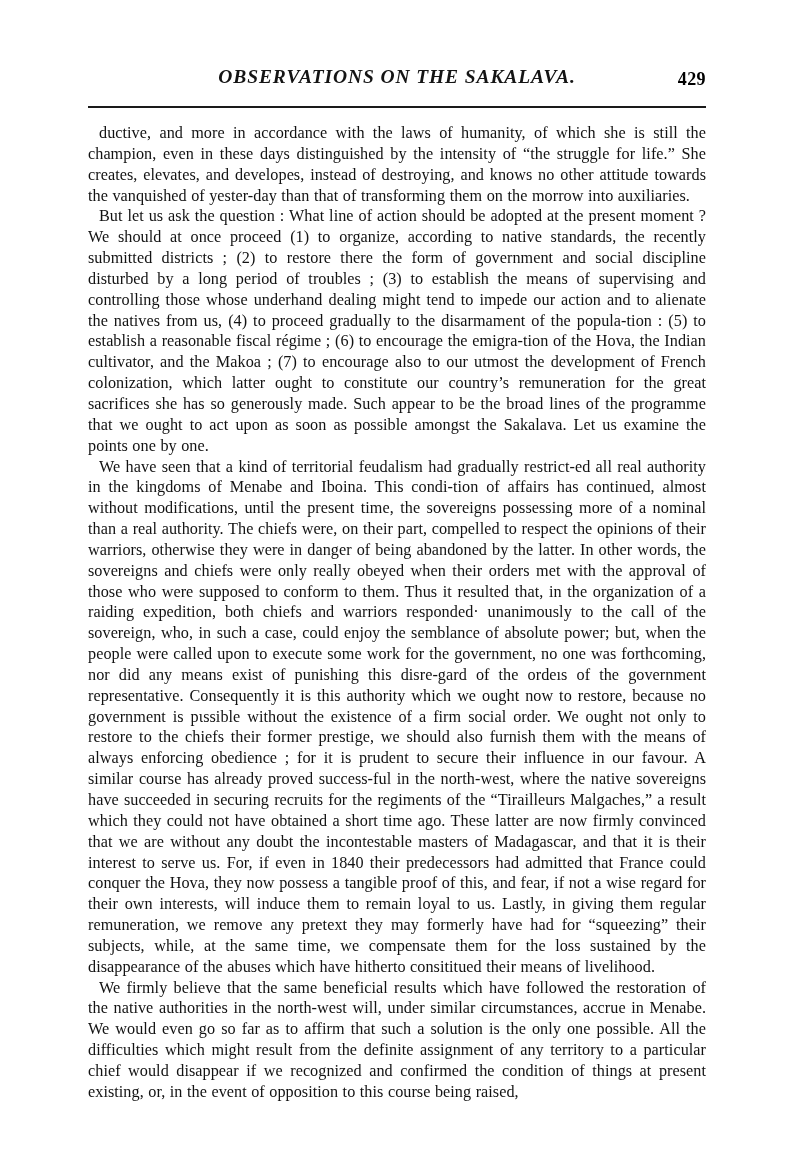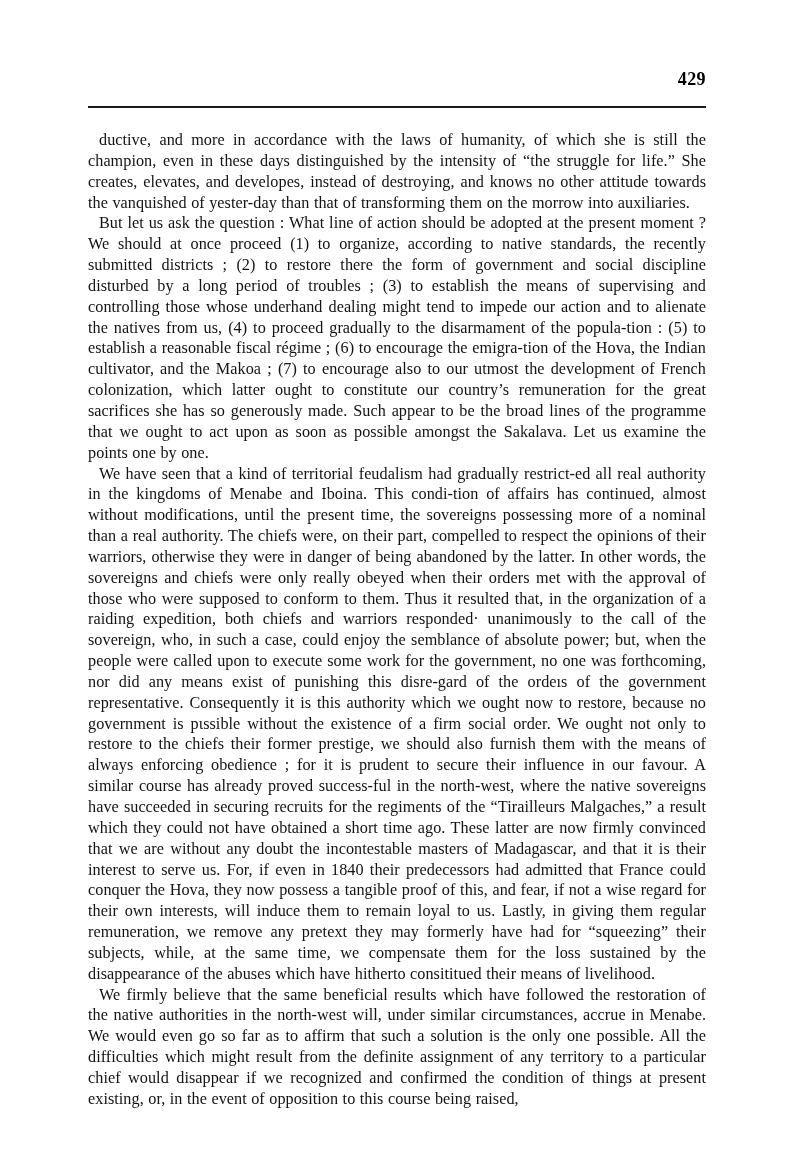--- a/index.html
+++ b/index.html
@@ -54,21 +54,21 @@
     color: #000000;
   }
   .rule {
     margin-top: 6px;
     height: 2px;
     background: #1a1a1a;
     width: 100%;
   }
   
   .body-text {
-    margin-top: 22px;
+    margin-top: 15px;
   }
   p.para {
     margin: 0;
     text-align: justify;
     text-justify: inter-word;
     text-indent: 11px;
     font-size: 16.2px;
     line-height: 20.85px;
     color: #121212;
     letter-spacing: 0.05px;
@@ -83,20 +83,21 @@
     text-rendering: optimizeLegibility;
   }
 </style>
 </head>
 <body>
 
 <div class="page">
   <div class="content">
 
     <div class="runhead">
+      <div class="runhead-title">OBSERVATIONS ON THE SAKALAVA.</div>
       <div class="runhead-folio">429</div>
     </div>
     <div class="rule"></div>
 
     <div class="body-text">
       <p class="para">ductive, and more in accordance with the laws of humanity, of which she is still the champion, even in these days distinguished by the intensity of “the struggle for life.” She creates, elevates, and developes, instead of destroying, and knows no other attitude towards the vanquished of yester-day than that of transforming them on the morrow into auxiliaries.</p>
       <p class="para">But let us ask the question : What line of action should be adopted at the present moment ? We should at once proceed (1) to organize, according to native standards, the recently submitted districts ; (2) to restore there the form of government and social discipline disturbed by a long period of troubles ; (3) to establish the means of supervising and controlling those whose underhand dealing might tend to impede our action and to alienate the natives from us, (4) to proceed gradually to the disarmament of the popula-tion : (5) to establish a reasonable fiscal régime ; (6) to encourage the emigra-tion of the Hova, the Indian cultivator, and the Makoa ; (7) to encourage also to our utmost the development of French colonization, which latter ought to constitute our country’s remuneration for the great sacrifices she has so generously made. Such appear to be the broad lines of the programme that we ought to act upon as soon as possible amongst the Sakalava. Let us examine the points one by one.</p>
       <p class="para">We have seen that a kind of territorial feudalism had gradually restrict-ed all real authority in the kingdoms of Menabe and Iboina. This condi-tion of affairs has continued, almost without modifications, until the present time, the sovereigns possessing more of a nominal than a real authority. The chiefs were, on their part, compelled to respect the opinions of their warriors, otherwise they were in danger of being abandoned by the latter. In other words, the sovereigns and chiefs were only really obeyed when their orders met with the approval of those who were supposed to conform to them. Thus it resulted that, in the organization of a raiding expedition, both chiefs and warriors responded· unanimously to the call of the sovereign, who, in such a case, could enjoy the semblance of absolute power; but, when the people were called upon to execute some work for the government, no one was forthcoming, nor did any means exist of punishing this disre-gard of the ordeıs of the government representative. Consequently it is this authority which we ought now to restore, because no government is pιssible without the existence of a firm social order. We ought not only to restore to the chiefs their former prestige, we should also furnish them with the means of always enforcing obedience ; for it is prudent to secure their influence in our favour. A similar course has already proved success-ful in the north-west, where the native sovereigns have succeeded in securing recruits for the regiments of the “Tirailleurs Malgaches,” a result which they could not have obtained a short time ago. These latter are now firmly convinced that we are without any doubt the incontestable masters of Madagascar, and that it is their interest to serve us. For, if even in 1840 their predecessors had admitted that France could conquer the Hova, they now possess a tangible proof of this, and fear, if not a wise regard for their own interests, will induce them to remain loyal to us. Lastly, in giving them regular remuneration, we remove any pretext they may formerly have had for “squeezing” their subjects, while, at the same time, we compensate them for the loss sustained by the disappearance of the abuses which have hitherto consititued their means of livelihood.</p>
       <p class="para">We firmly believe that the same beneficial results which have followed the restoration of the native authorities in the north-west will, under similar circumstances, accrue in Menabe. We would even go so far as to affirm that such a solution is the only one possible. All the difficulties which might result from the definite assignment of any territory to a particular chief would disappear if we recognized and confirmed the condition of things at present existing, or, in the event of opposition to this course being raised,</p>
     </div>

